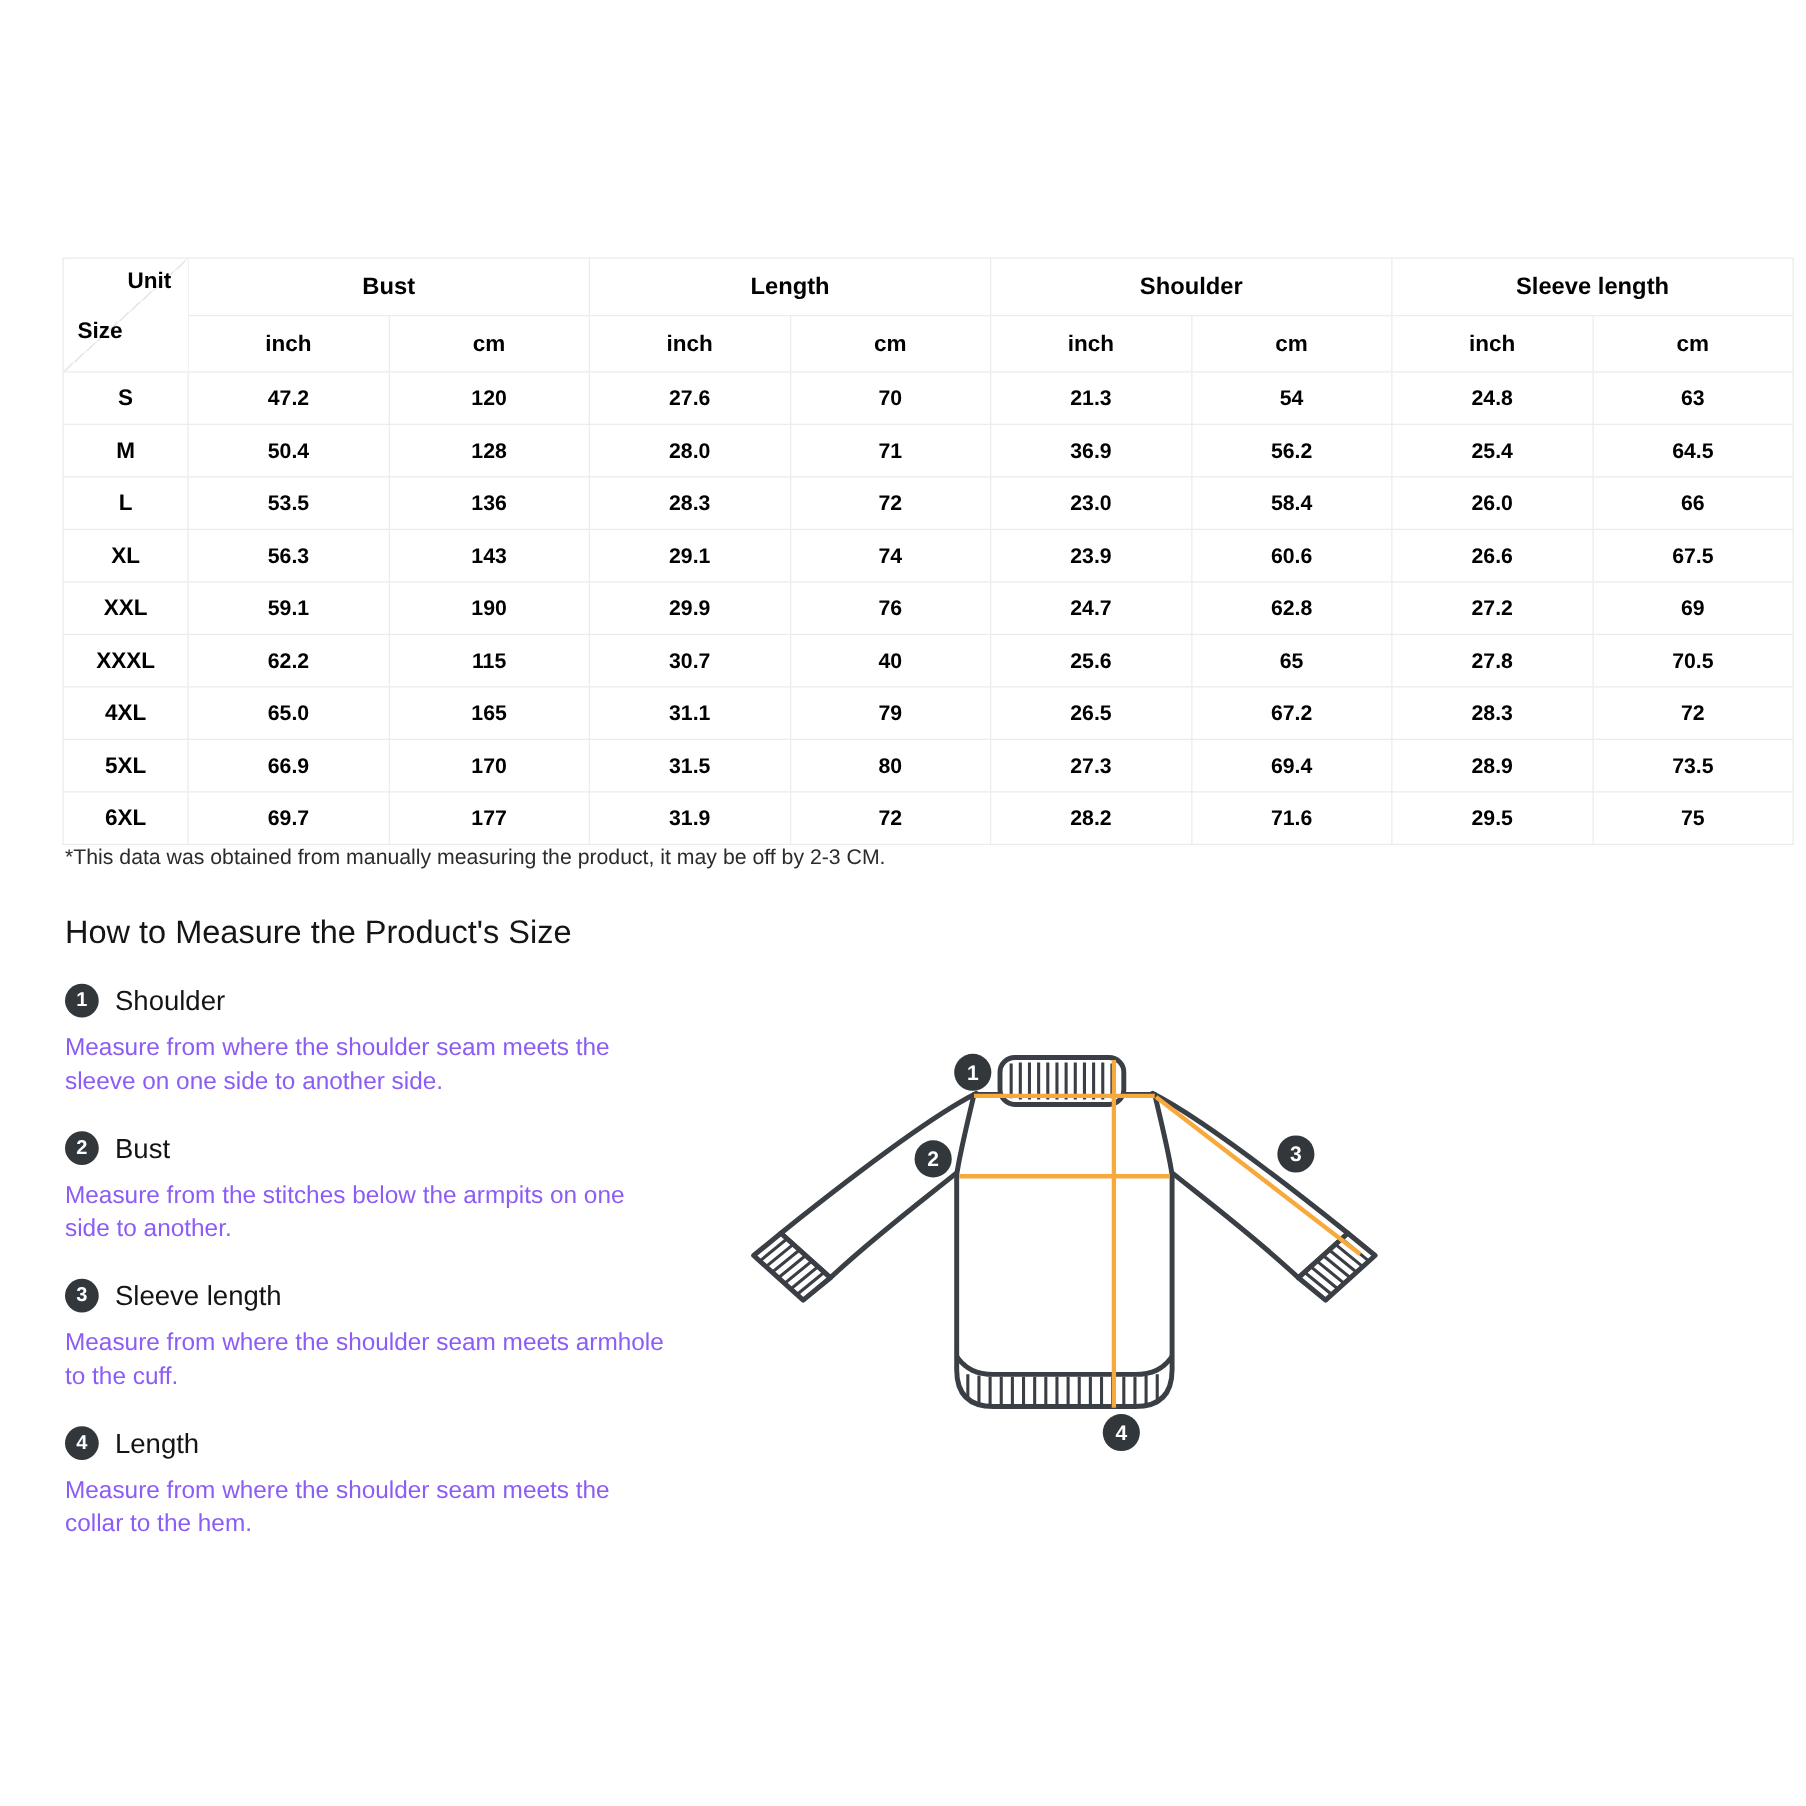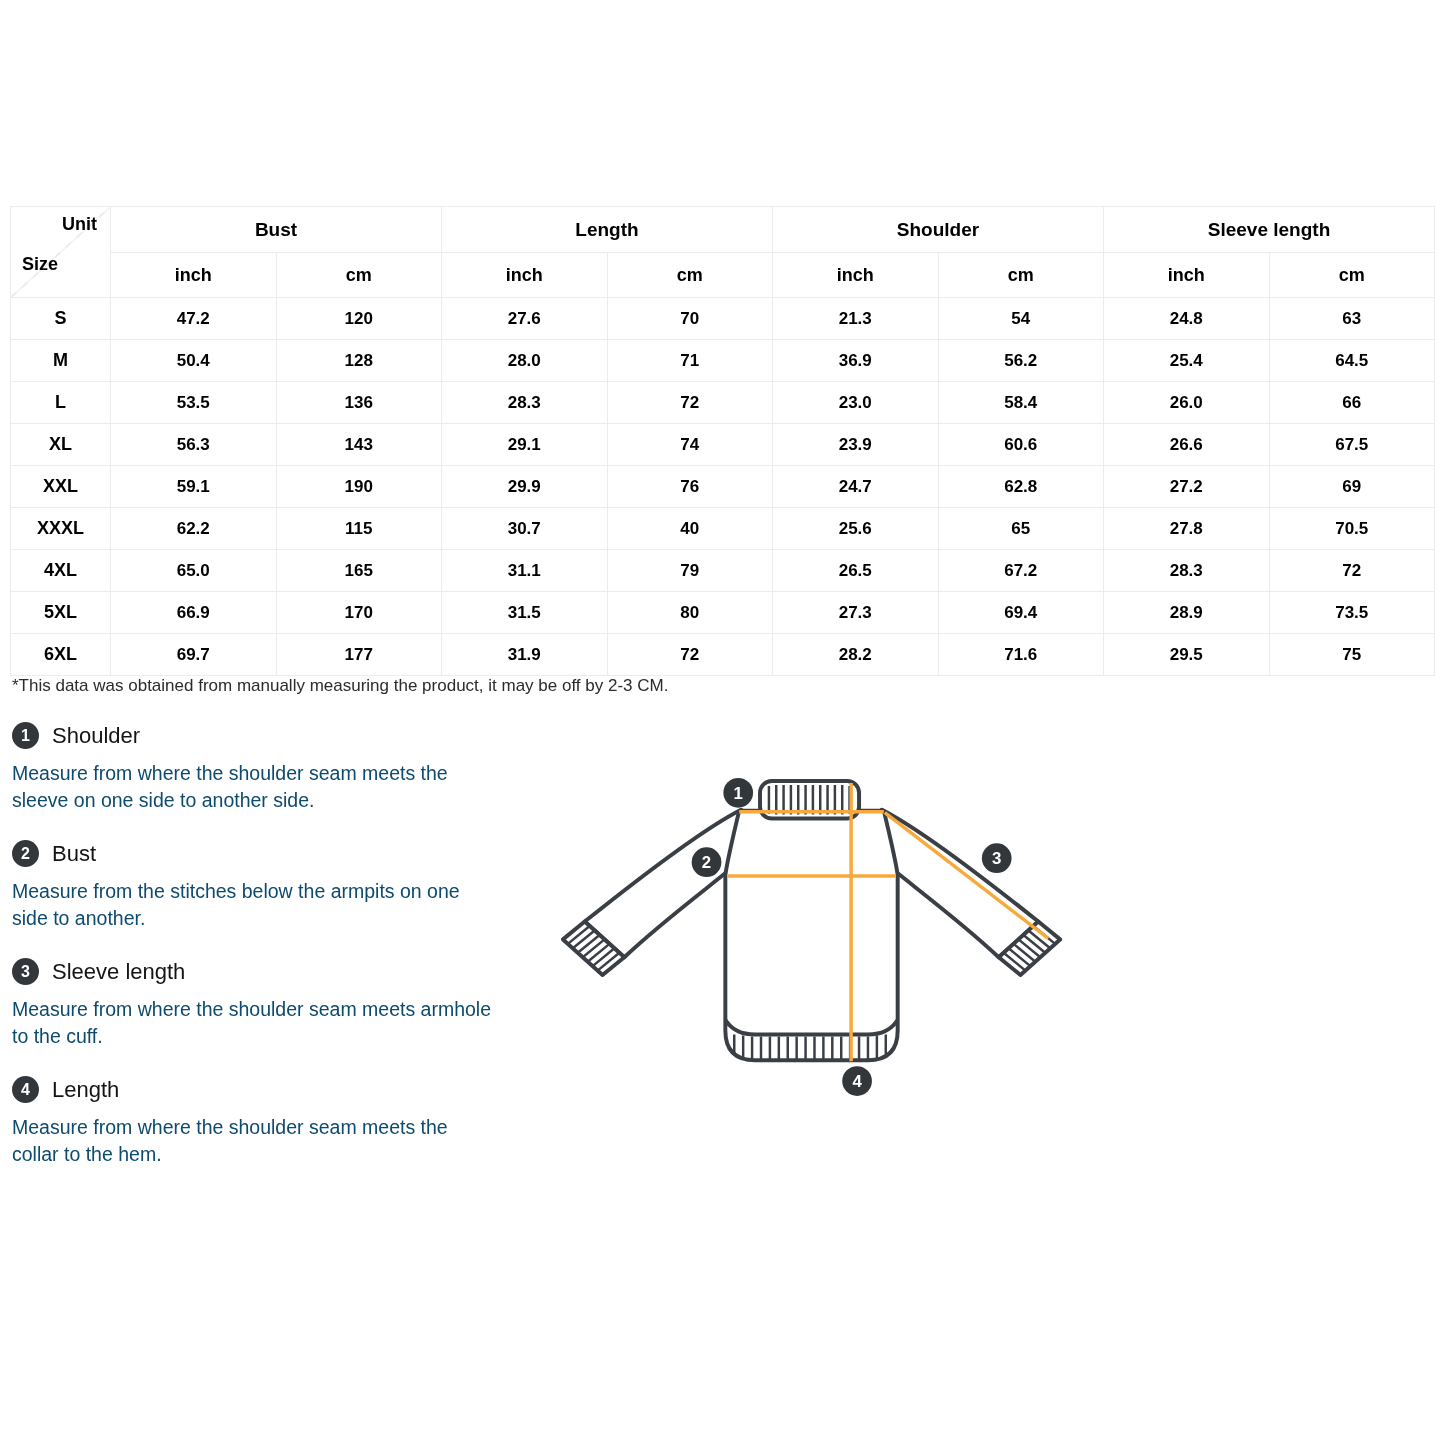--- a/index.html
+++ b/index.html
@@ -3,21 +3,21 @@
 <meta charset="utf-8">
 <style>
   * { margin:0; padding:0; box-sizing:border-box; }
   html,body { background:#ffffff; }
   body {
     width:1445px; height:1445px;
     font-family:"Liberation Sans", sans-serif;
     color:#111;
     overflow:hidden;
   }
-  .page { position:relative; width:1445px; height:1445px; }
+  .page { position:relative; width:1445px; height:1445px;padding-left:40px; }
   .content { padding:206px 10px 0 10px; }
 
   
   table.size-chart {
     width:100%;
     border-collapse:collapse;
     table-layout:fixed;
   }
   table.size-chart th, table.size-chart td {
     border:1px solid #ececec;
@@ -76,21 +76,21 @@
     color:#fff;
     font-size:16px; font-weight:bold;
     display:flex; align-items:center; justify-content:center;
   }
   .m-item-label { font-size:22px; color:#141414; }
   .m-item-desc {
     margin-top:11px;
     max-width:485px;
     font-size:19.5px;
     line-height:27px;
-    color:#0c4a6e;
+    color:#8b5cf6;
   }
   .diagram-wrap { margin-left:45px; padding-top:55px; }
 </style>
 </head>
 <body>
 
 <div class="page">
   <div class="content">
 
     <table class="size-chart">
@@ -225,20 +225,21 @@
           <td>28.2</td>
           <td>71.6</td>
           <td>29.5</td>
           <td>75</td>
         </tr>
       </tbody>
     </table>
 
     <div class="footnote">*This data was obtained from manually measuring the product, it may be off by 2-3 CM.</div>
 
+    <h2 class="howto-title">How to Measure the Product's Size</h2>
 
     <div class="measure-body">
       <div class="instructions">
 
         <div class="m-item">
           <div class="m-item-head">
             <span class="num-badge">1</span>
             <span class="m-item-label">Shoulder</span>
           </div>
           <p class="m-item-desc">Measure from where the shoulder seam meets the sleeve on one side to another side.</p>

